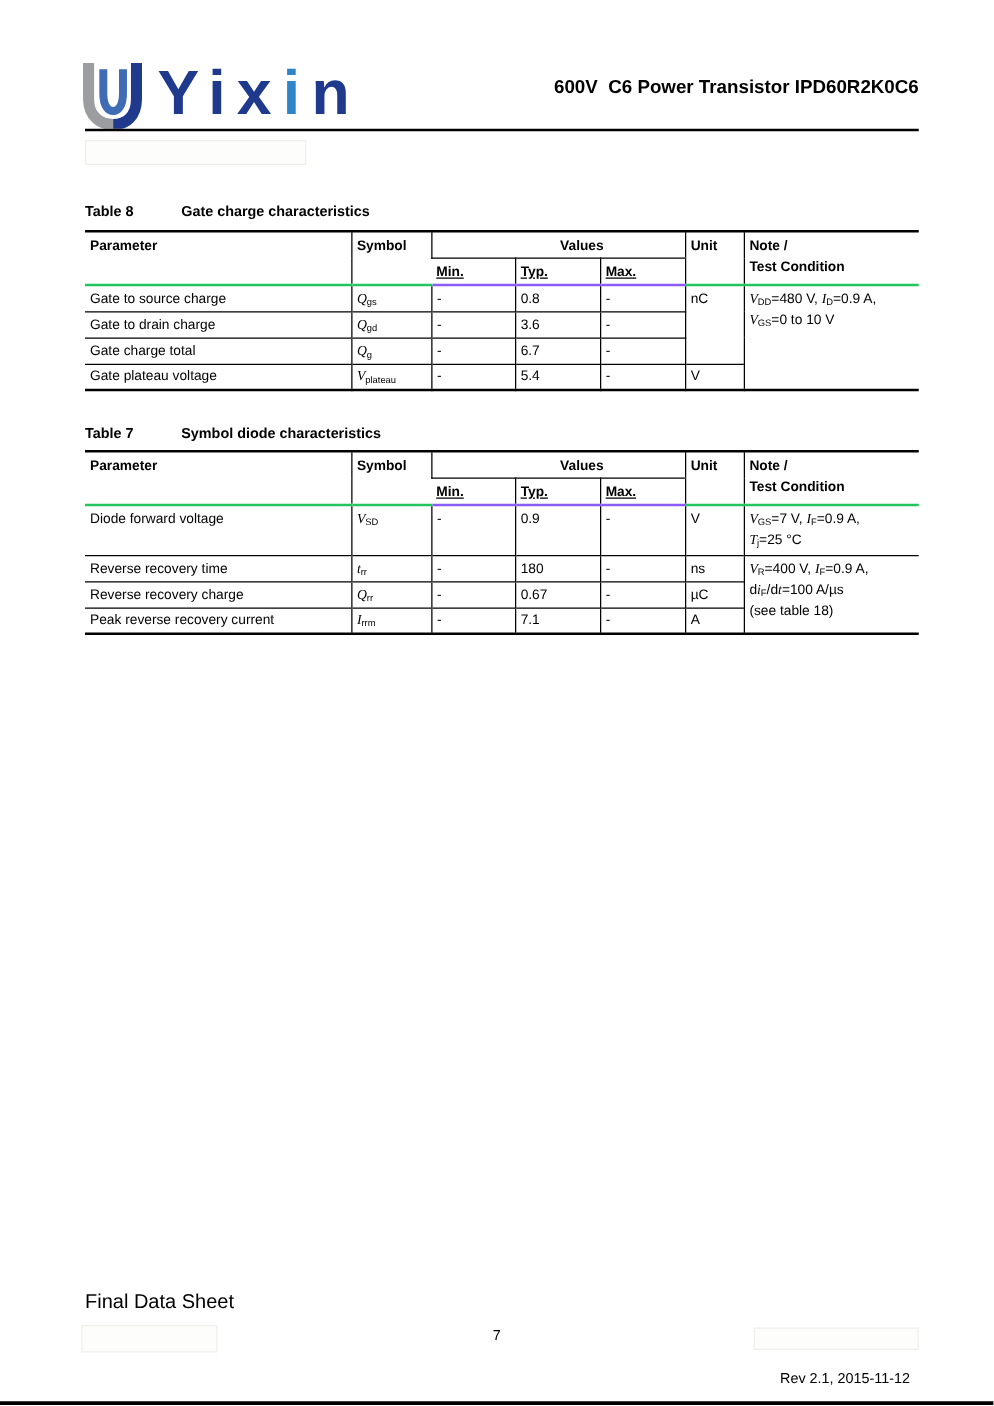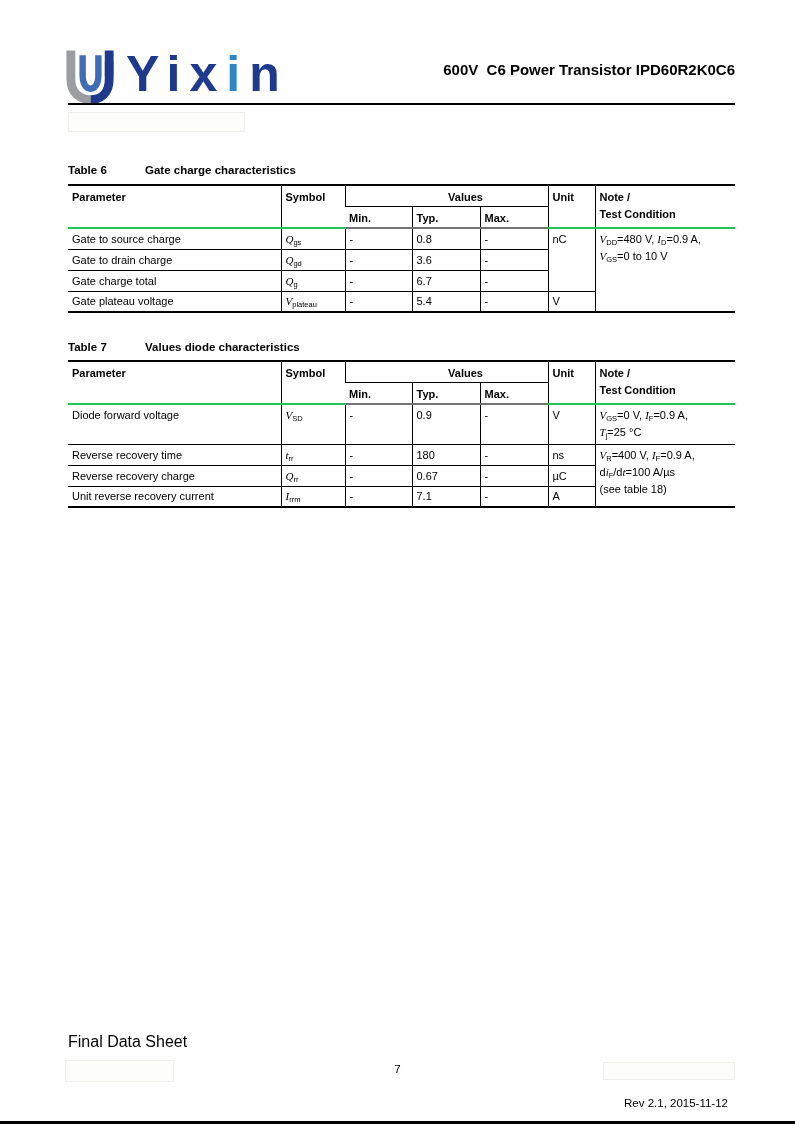--- a/index.html
+++ b/index.html
@@ -36,21 +36,21 @@
     border-top:2px solid #000; border-bottom:2px solid #000;
   }
   .spec th,.spec td{
     border-left:1px solid #000; font-size:11px; text-align:left;
     padding:0 2px 0 4px; overflow:hidden; color:#000;
   }
   .spec th:first-child,.spec td:first-child{border-left:none;}
   .spec thead th{font-weight:bold; vertical-align:top; padding-top:3px; line-height:17px;}
   .spec th.hvalues{text-align:center; border-bottom:1px solid #000;padding-left:40px;}
   .spec th.hspan{border-bottom:2px solid #22c55e;}
-  .spec tr.hr2 th{border-bottom:2px solid #737373;}
+  .spec tr.hr2 th{border-bottom:2px solid #8b5cf6;text-decoration:underline;}
   .spec tbody td{border-top:1px solid #000; vertical-align:middle;}
   .spec tr.hr1{height:21px;}
   .spec tr.hr2{height:21px;}
   .spec tbody tr{height:21px;}
   .spec tbody tr.tall{height:40px;}
   .sym{font-family:"Liberation Serif", serif; font-style:italic; font-size:12.5px;}
   .var{font-family:"Liberation Serif", serif; font-style:italic;}
   .sym sub,.var sub{
     font-family:"Liberation Sans", sans-serif; font-style:normal; font-size:7.5px;
     line-height:1; vertical-align:baseline; position:relative; bottom:-2px; letter-spacing:0;
@@ -80,21 +80,21 @@
   </div>
 
   <div class="doc-titles">
     <div class="doc-title">600V  C6 Power Transistor IPD60R2K0C6</div>
   </div>
 
   <div class="header-rule"></div>
   <div class="redact redact-top"></div>
 
   <div class="tbl-caption" style="top:164px">
-    <span class="cap-label">Table 6</span><span>Gate charge characteristics</span>
+    <span class="cap-label">Table 8</span><span>Gate charge characteristics</span>
   </div>
   <div class="tbl-wrap" style="top:184px">
     <table class="spec">
       <colgroup>
         <col style="width:213px">
           <col style="width:64px">
           <col style="width:67px">
         <col style="width:68px">
           <col style="width:68px">
           <col style="width:47px">
@@ -147,21 +147,21 @@
           <td>-</td>
           <td>5.4</td>
           <td>-</td>
           <td>V</td>
         </tr>
       </tbody>
     </table>
   </div>
 
   <div class="tbl-caption" style="top:341px">
-    <span class="cap-label">Table 7</span><span>Values diode characteristics</span>
+    <span class="cap-label">Table 7</span><span>Symbol diode characteristics</span>
   </div>
   <div class="tbl-wrap" style="top:360px">
     <table class="spec">
       <colgroup>
         <col style="width:213px">
           <col style="width:64px">
           <col style="width:67px">
         <col style="width:68px">
           <col style="width:68px">
           <col style="width:47px">
@@ -185,41 +185,41 @@
         </tr>
       </thead>
       <tbody>
         <tr class="tall">
           <td class="vtop" style="padding-top:3px">Diode forward voltage</td>
           <td class="sym vtop" style="padding-top:3px"><span class="var">V<sub>SD</sub></span></td>
           <td class="vtop" style="padding-top:3px">-</td>
           <td class="vtop" style="padding-top:3px">0.9</td>
           <td class="vtop" style="padding-top:3px">-</td>
           <td class="vtop" style="padding-top:3px">V</td>
-          <td class="note-cell"><span class="var">V<sub>GS</sub></span><span>=0 V, </span><span class="var">I<sub>F</sub></span><span>=0.9 A,</span><br><span class="var">T<sub>j</sub></span><span>=25 °C</span></td>
+          <td class="note-cell"><span class="var">V<sub>GS</sub></span><span>=7 V, </span><span class="var">I<sub>F</sub></span><span>=0.9 A,</span><br><span class="var">T<sub>j</sub></span><span>=25 °C</span></td>
         </tr>
         <tr>
           <td>Reverse recovery time</td>
           <td class="sym"><span class="var">t<sub>rr</sub></span></td>
           <td>-</td>
           <td>180</td>
           <td>-</td>
           <td>ns</td>
           <td rowspan="3" class="note-cell"><span class="var">V<sub>R</sub></span><span>=400 V, </span><span class="var">I<sub>F</sub></span><span>=0.9 A,</span><br><span>d</span><span class="var">i<sub>F</sub></span><span>/d</span><span class="var">t</span><span>=100 A/µs</span><br><span>(see table 18)</span></td>
         </tr>
         <tr>
           <td>Reverse recovery charge</td>
           <td class="sym"><span class="var">Q<sub>rr</sub></span></td>
           <td>-</td>
           <td>0.67</td>
           <td>-</td>
           <td>µC</td>
         </tr>
         <tr>
-          <td>Unit reverse recovery current</td>
+          <td>Peak reverse recovery current</td>
           <td class="sym"><span class="var">I<sub>rrm</sub></span></td>
           <td>-</td>
           <td>7.1</td>
           <td>-</td>
           <td>A</td>
         </tr>
       </tbody>
     </table>
   </div>
 

